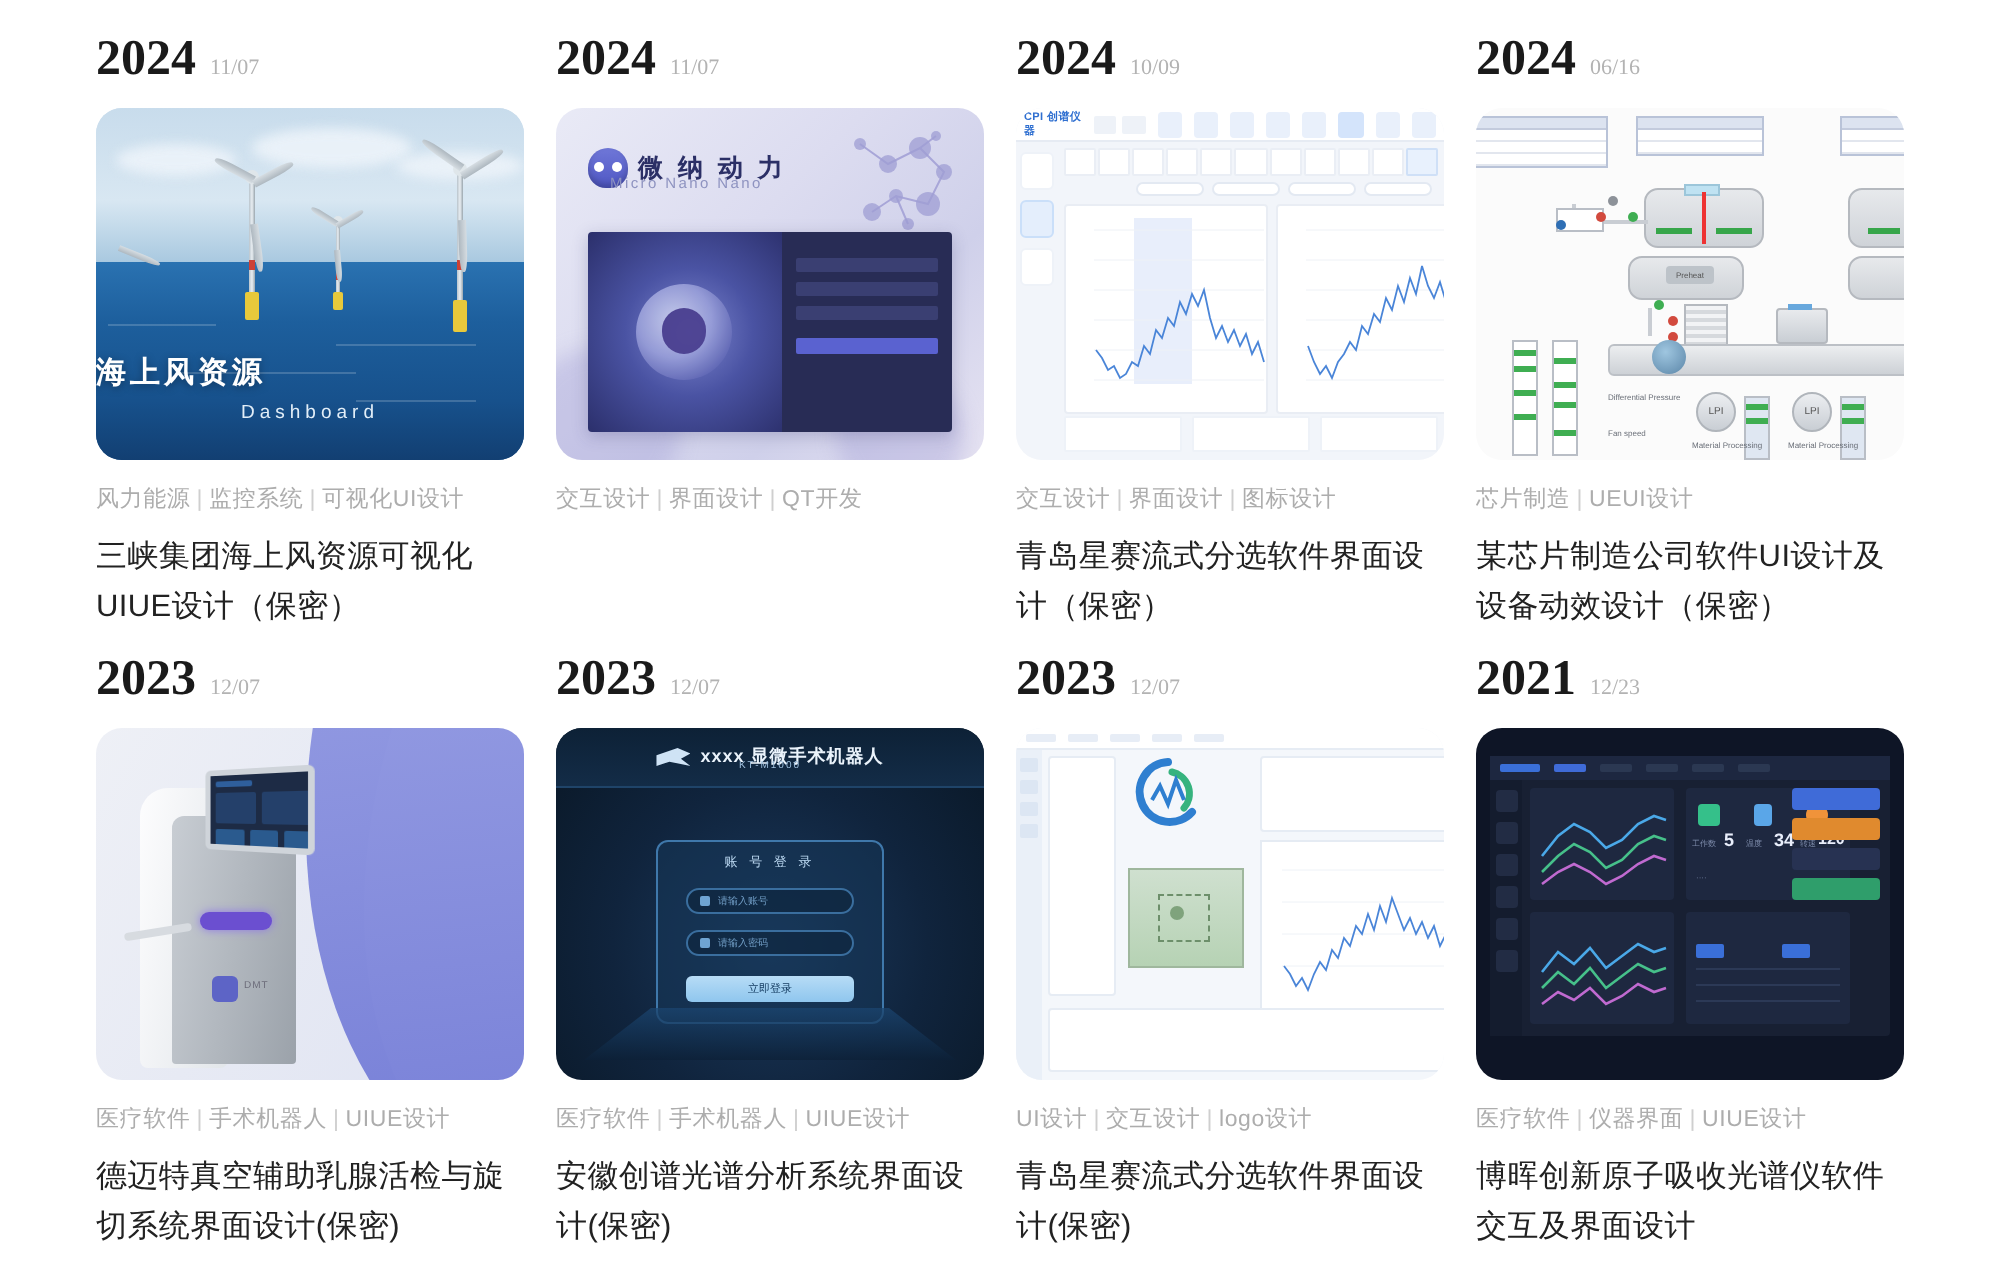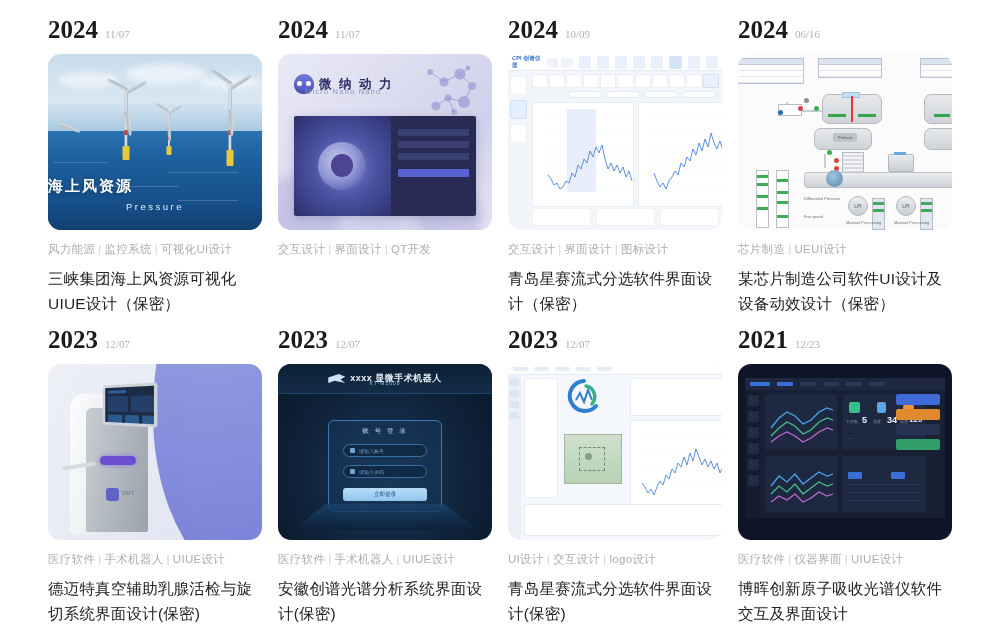--- a/index.html
+++ b/index.html
@@ -223,21 +223,21 @@
         <div class="blade" style="left:15px;top:-1px;width:3px;height:15px;transform:rotate(-58deg)"></div>
         <div class="blade" style="left:15px;top:0px;width:3px;height:15px;transform:rotate(60deg)"></div>
         <div class="blade" style="left:15px;top:11px;width:3px;height:16px;transform:rotate(175deg)"></div>
       </div>
 
       <div class="turb" style="left:-8px;top:44px;width:34px;height:40px">
         <div class="blade" style="left:18px;top:4px;width:3px;height:22px;transform:rotate(112deg)"></div>
       </div>
 
       <div class="ttl">海上风资源</div>
-      <div class="sub">Pressure</div>
+      <div class="sub">Dashboard</div>
     </div>
     <div class="tags">
       <span>风力能源</span><span class="sep">|</span><span>监控系统</span><span class="sep">|</span><span>可视化UI设计</span>
     </div>
     <div class="title">三峡集团海上风资源可视化UIUE设计（保密）</div>
   </div>
 
   <div class="card">
     <div class="card-head">
       <span class="year">2024</span>

